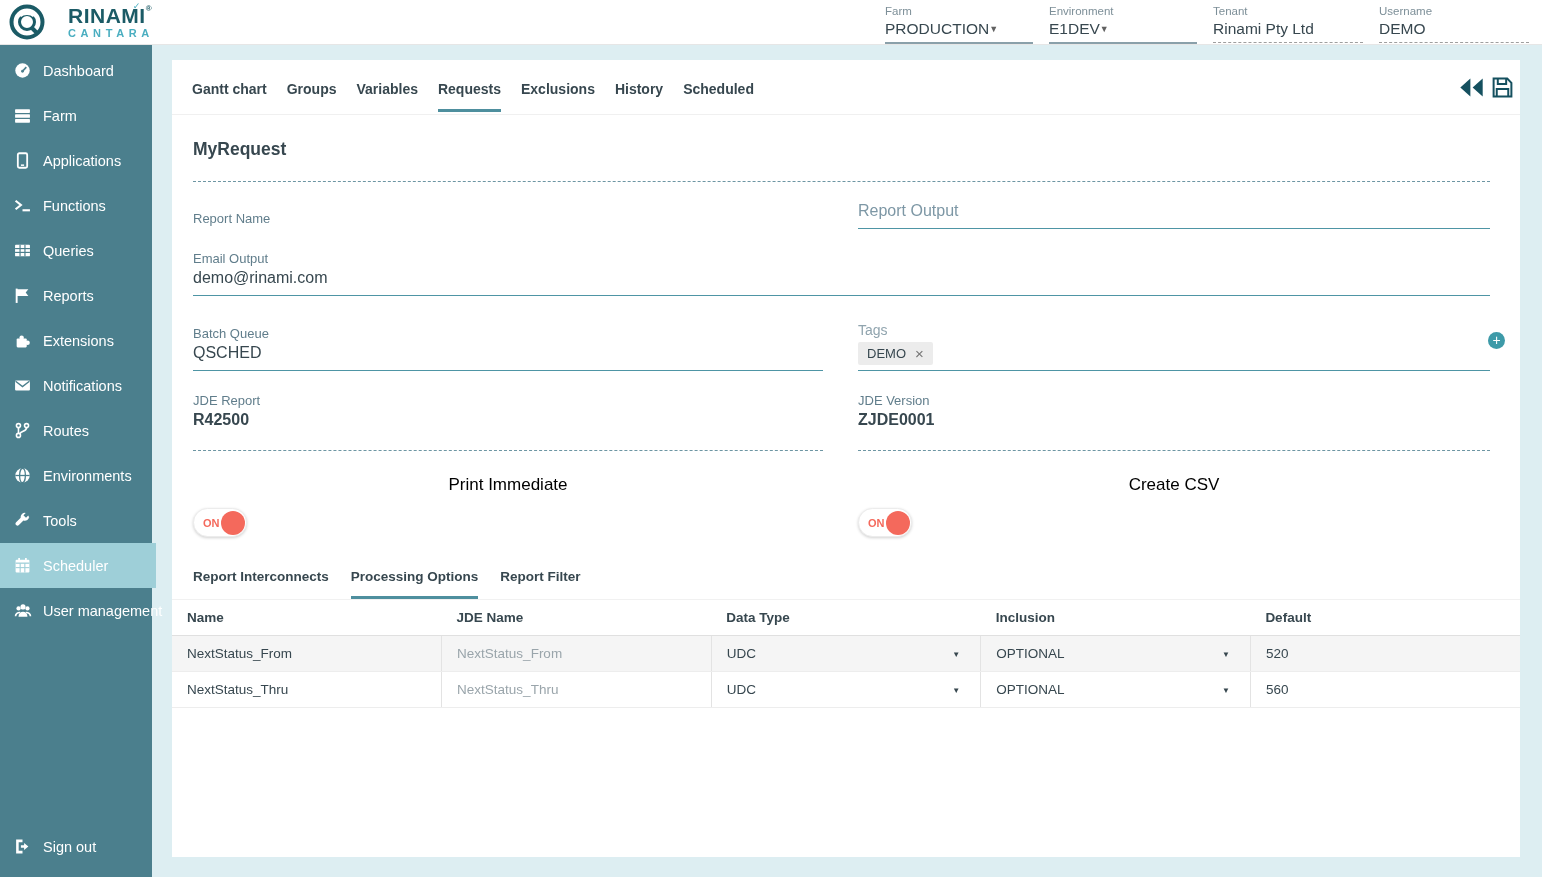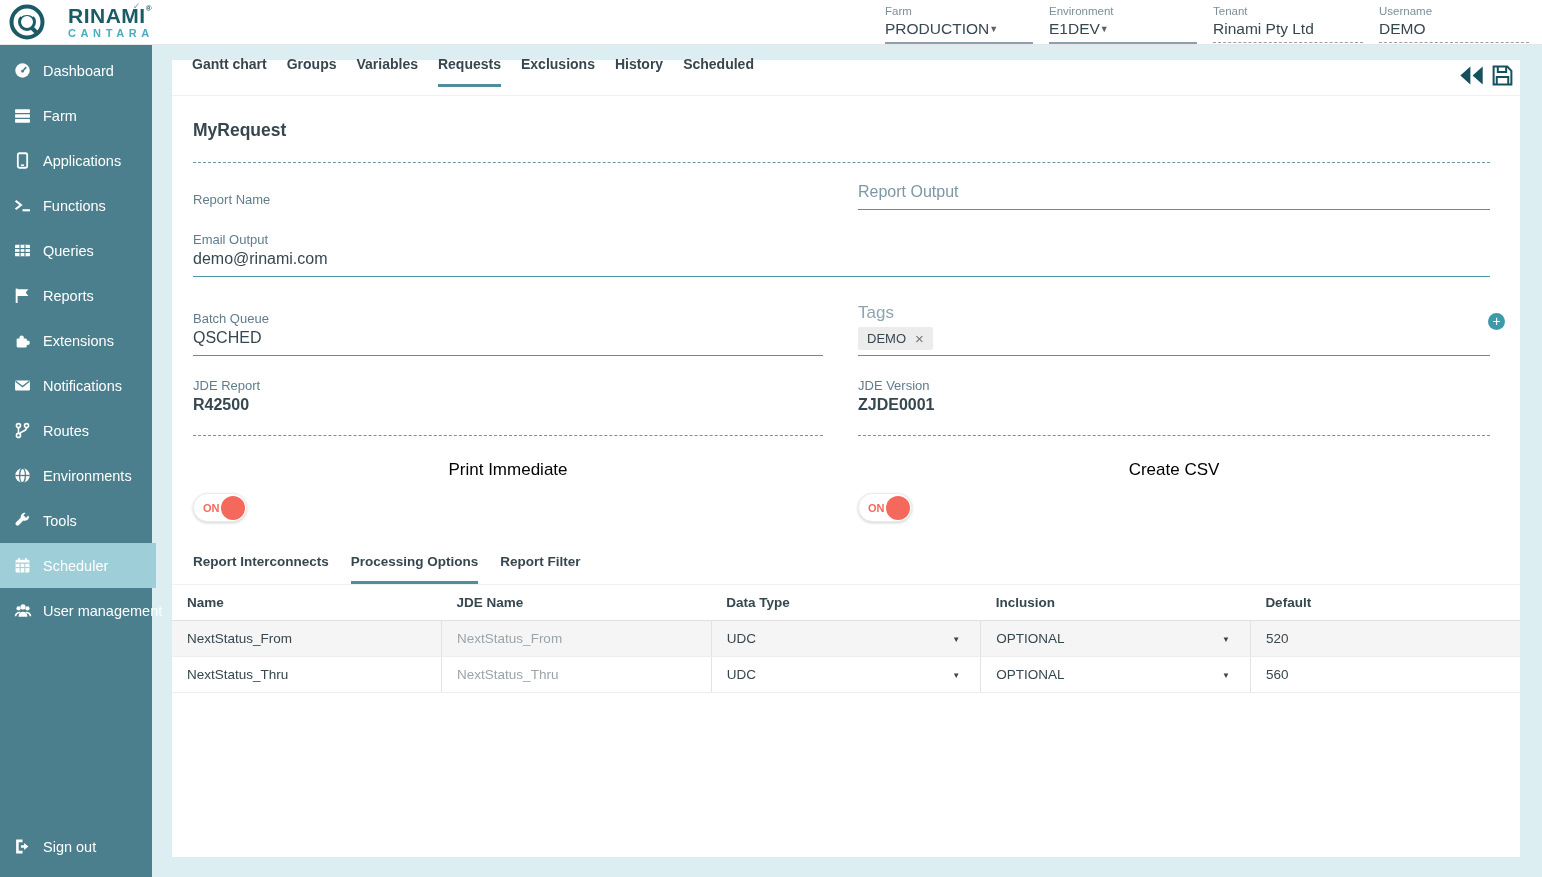--- a/index.html
+++ b/index.html
@@ -28,29 +28,29 @@
   .nav-item { --ibg:#4b7f8d; height:45px; display:flex; align-items:center; gap:11px; padding-left:13px; color:#fff; font-size:14.5px; cursor:pointer; white-space:nowrap; }
   .nav-item.active { --ibg:#9ecfd8; width:156px; background:#9ecfd8; }
   .nav-icon { width:19px; display:flex; justify-content:center; flex:none; }
   .spacer { flex:1; }
   .signout { margin-bottom:8px; }
 
   
   .main { position:absolute; top:45px; left:152px; right:0; bottom:0; }
   .card { position:absolute; top:15px; left:20px; width:1348px; height:797px; background:#fff; }
 
-  .tabbar { display:flex; align-items:flex-end; padding:0 6px 8px 20px; height:36px; border-bottom:1px solid #f0f0f0; }
+  .tabbar { display:flex; align-items:center; padding:0 6px 0 20px; height:55px; border-bottom:1px solid #f0f0f0; }
   .tab { font-size:14px; font-weight:700; color:#37474f; padding:18px 0 12px; margin-right:20px; border-bottom:3px solid transparent; cursor:pointer; }
   .tab.active { border-bottom-color:#4e8f9e; }
   .toolbar { margin-left:auto; display:flex; align-items:center; gap:7px; }
   .tool-btn { display:flex; align-items:center; cursor:pointer; }
 
   .form { padding:24px 30px 0 21px; }
   .flabel { font-size:13px; color:#607d8b; margin-bottom:3px; }
-  .flabel.light { color:#90a4ae; font-size:17px; }
+  .flabel.light { color:#90a4ae; font-size:14px; }
   .fvalue { font-size:16px; color:#37474f; padding-bottom:8px; border-bottom:1.5px solid #4e95a5; }
   .dashed .fvalue { border-bottom:1px dashed #6d96a3; padding-bottom:21px;font-weight:bold; }
   .placeholder .fvalue { color:#7d97a5; }
   .bigvalue { font-size:17.5px; padding-bottom:13px; }
   .row2 { display:grid; grid-template-columns:630px 1fr; column-gap:35px; align-items:end; } .mb20{margin-bottom:20px} .mb22{margin-bottom:22px} .mb24{margin-bottom:24px} .mb26{margin-bottom:26px} .mb16{margin-bottom:16px}
 
   .tags-field { position:relative; }
   .chips-row { display:flex; align-items:center; min-height:30px; padding-bottom:5px; }
   .chip { background:#ececec; border-radius:2px; padding:4px 9px; font-size:13px; color:#37474f; display:inline-flex; align-items:center; gap:9px; cursor:default; }
   .chip-x { color:#757575; font-size:15px; line-height:11px; cursor:pointer; }

